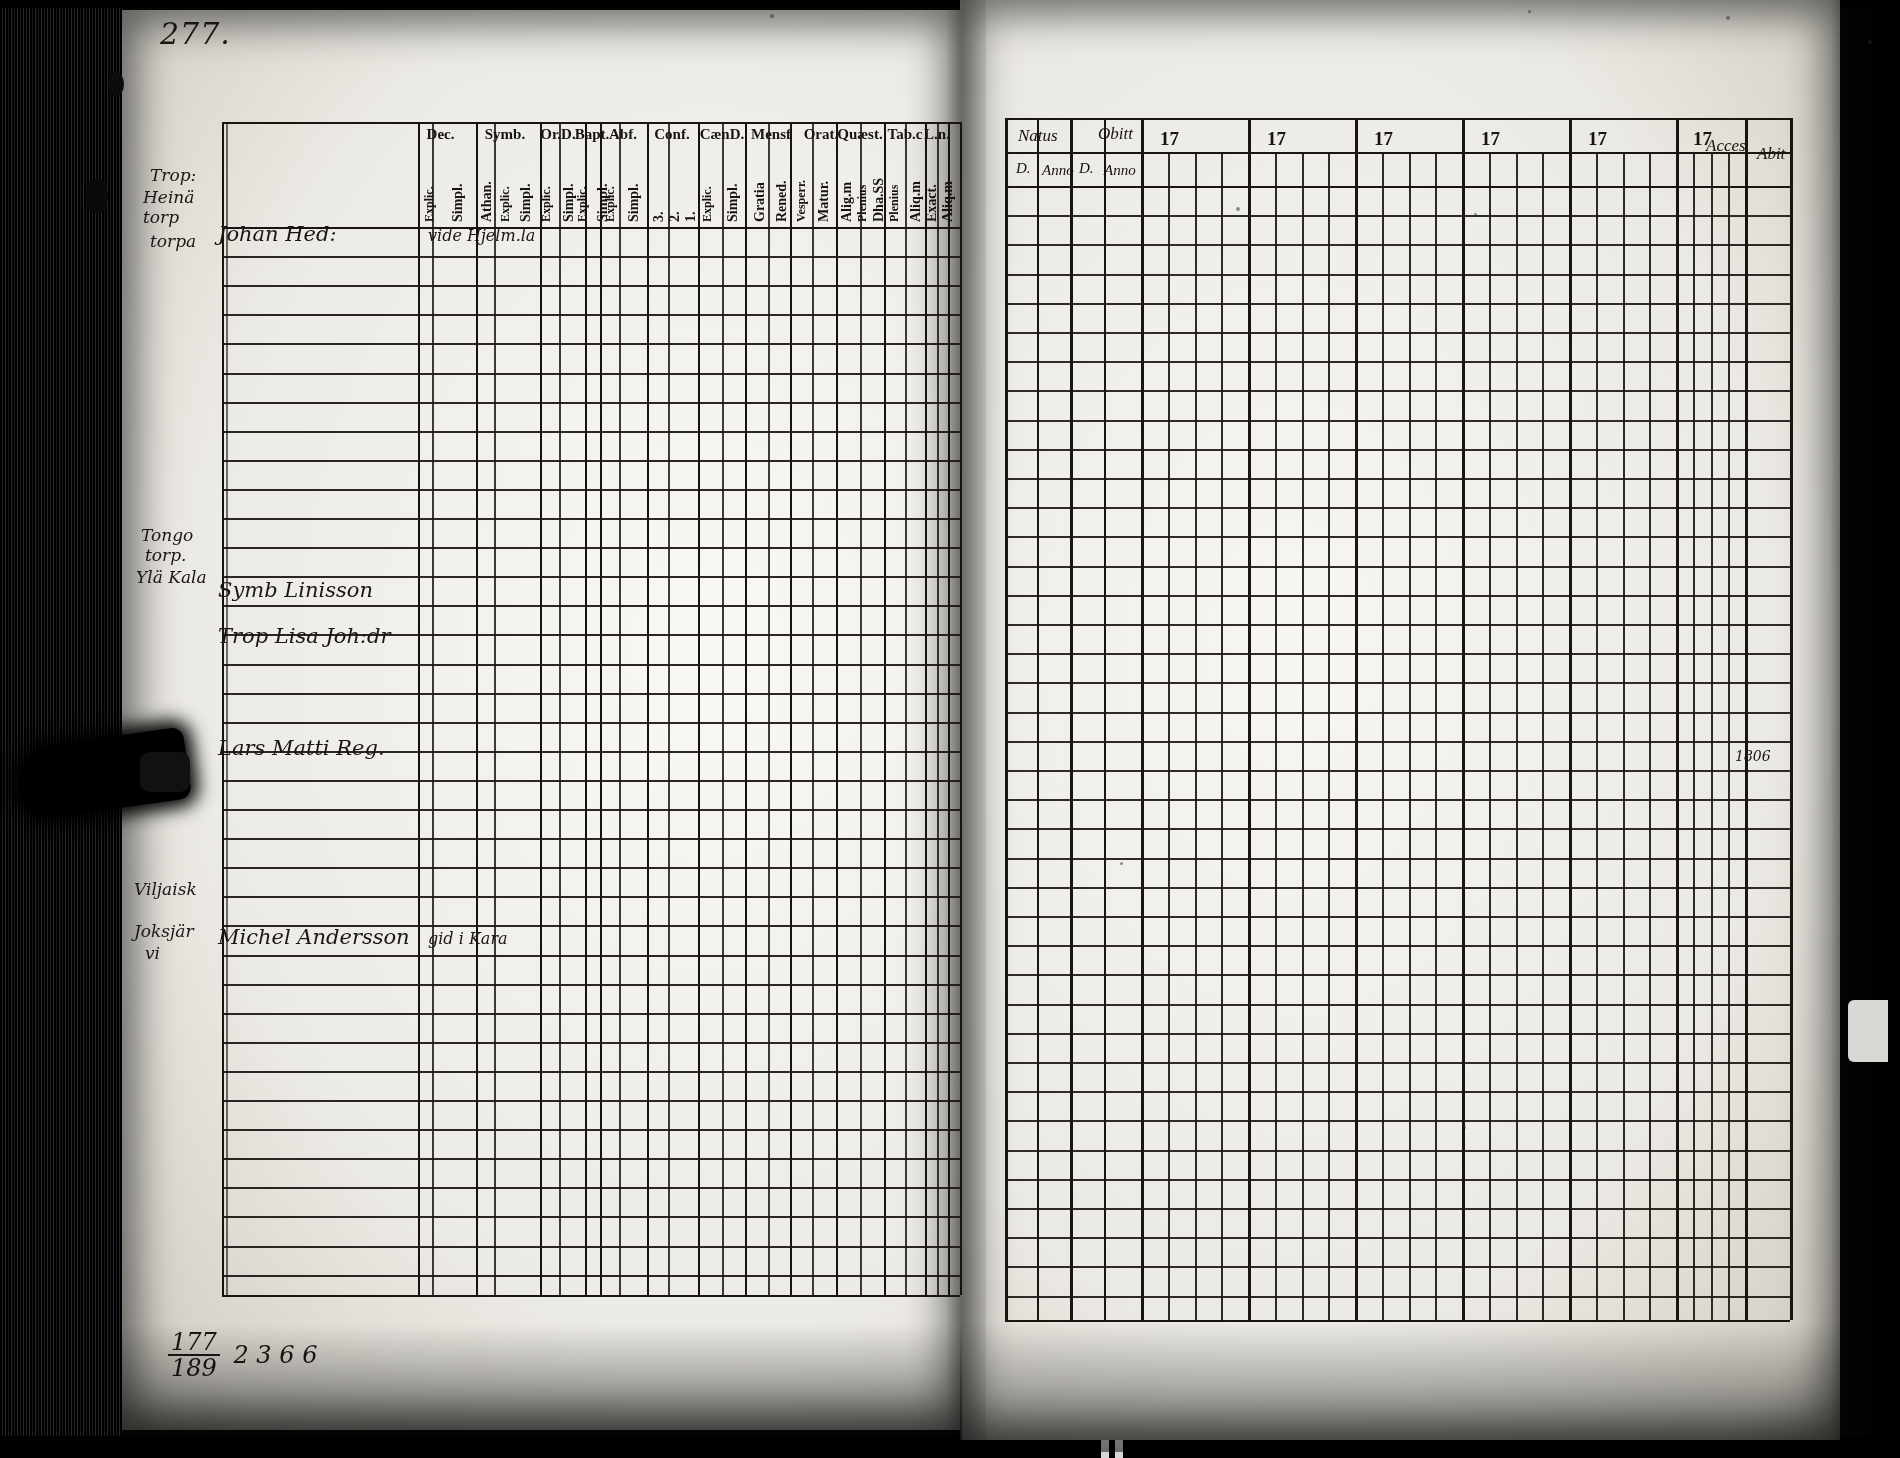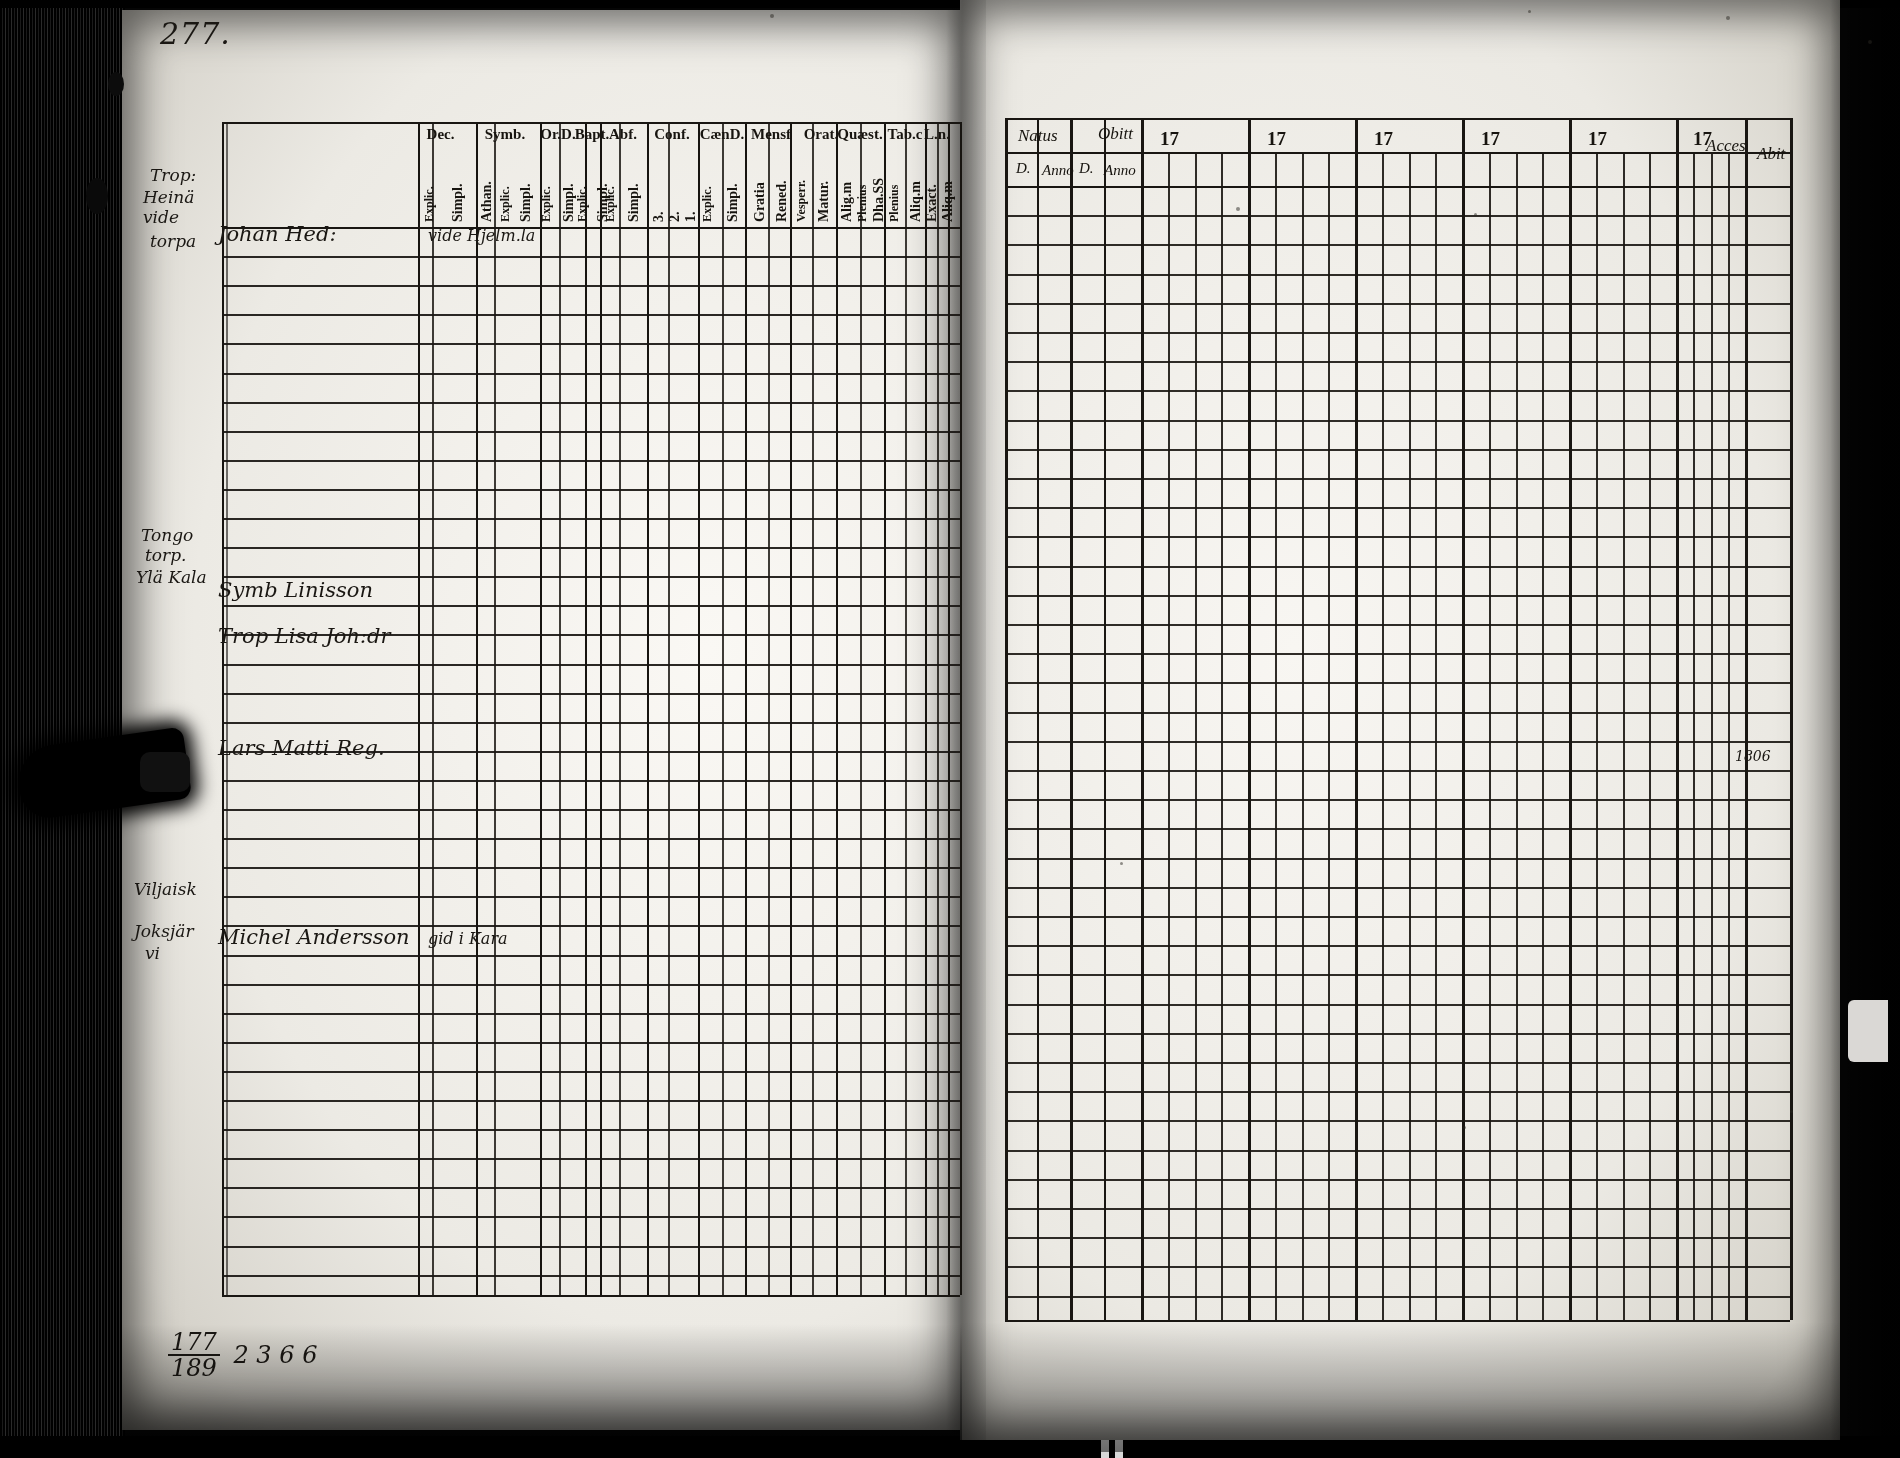--- a/index.html
+++ b/index.html
@@ -336,21 +336,21 @@
       <div class="vert small" style="left:887px;top:222px;">Plenius</div>
       <div class="vert" style="left:908px;top:222px;">Aliq.m</div>
       <div class="colhead" style="left:921px;top:126px;width:32px;"><span class="top">L.n.</span></div>
       <div class="vert" style="left:924px;top:222px;">Exact.</div>
       <div class="vert" style="left:940px;top:222px;">Aliq.m</div>
     </div>
 
   <div id="left-margins">
       <div class="hand margin-label" style="left:150px;top:166px;">Trop:</div>
       <div class="hand margin-label" style="left:143px;top:188px;">Heinä</div>
-      <div class="hand margin-label" style="left:143px;top:208px;">vide</div>
+      <div class="hand margin-label" style="left:143px;top:208px;">torp</div>
       <div class="hand margin-label" style="left:150px;top:232px;">torpa</div>
       <div class="hand margin-label" style="left:141px;top:526px;">Tongo</div>
       <div class="hand margin-label" style="left:145px;top:546px;">torp.</div>
       <div class="hand margin-label" style="left:136px;top:568px;">Ylä Kala</div>
       <div class="hand margin-label" style="left:134px;top:880px;">Viljaisk</div>
       <div class="hand margin-label" style="left:134px;top:922px;">Joksjär</div>
       <div class="hand margin-label" style="left:145px;top:944px;">vi</div>
     </div>
 
   <div id="left-entries">

